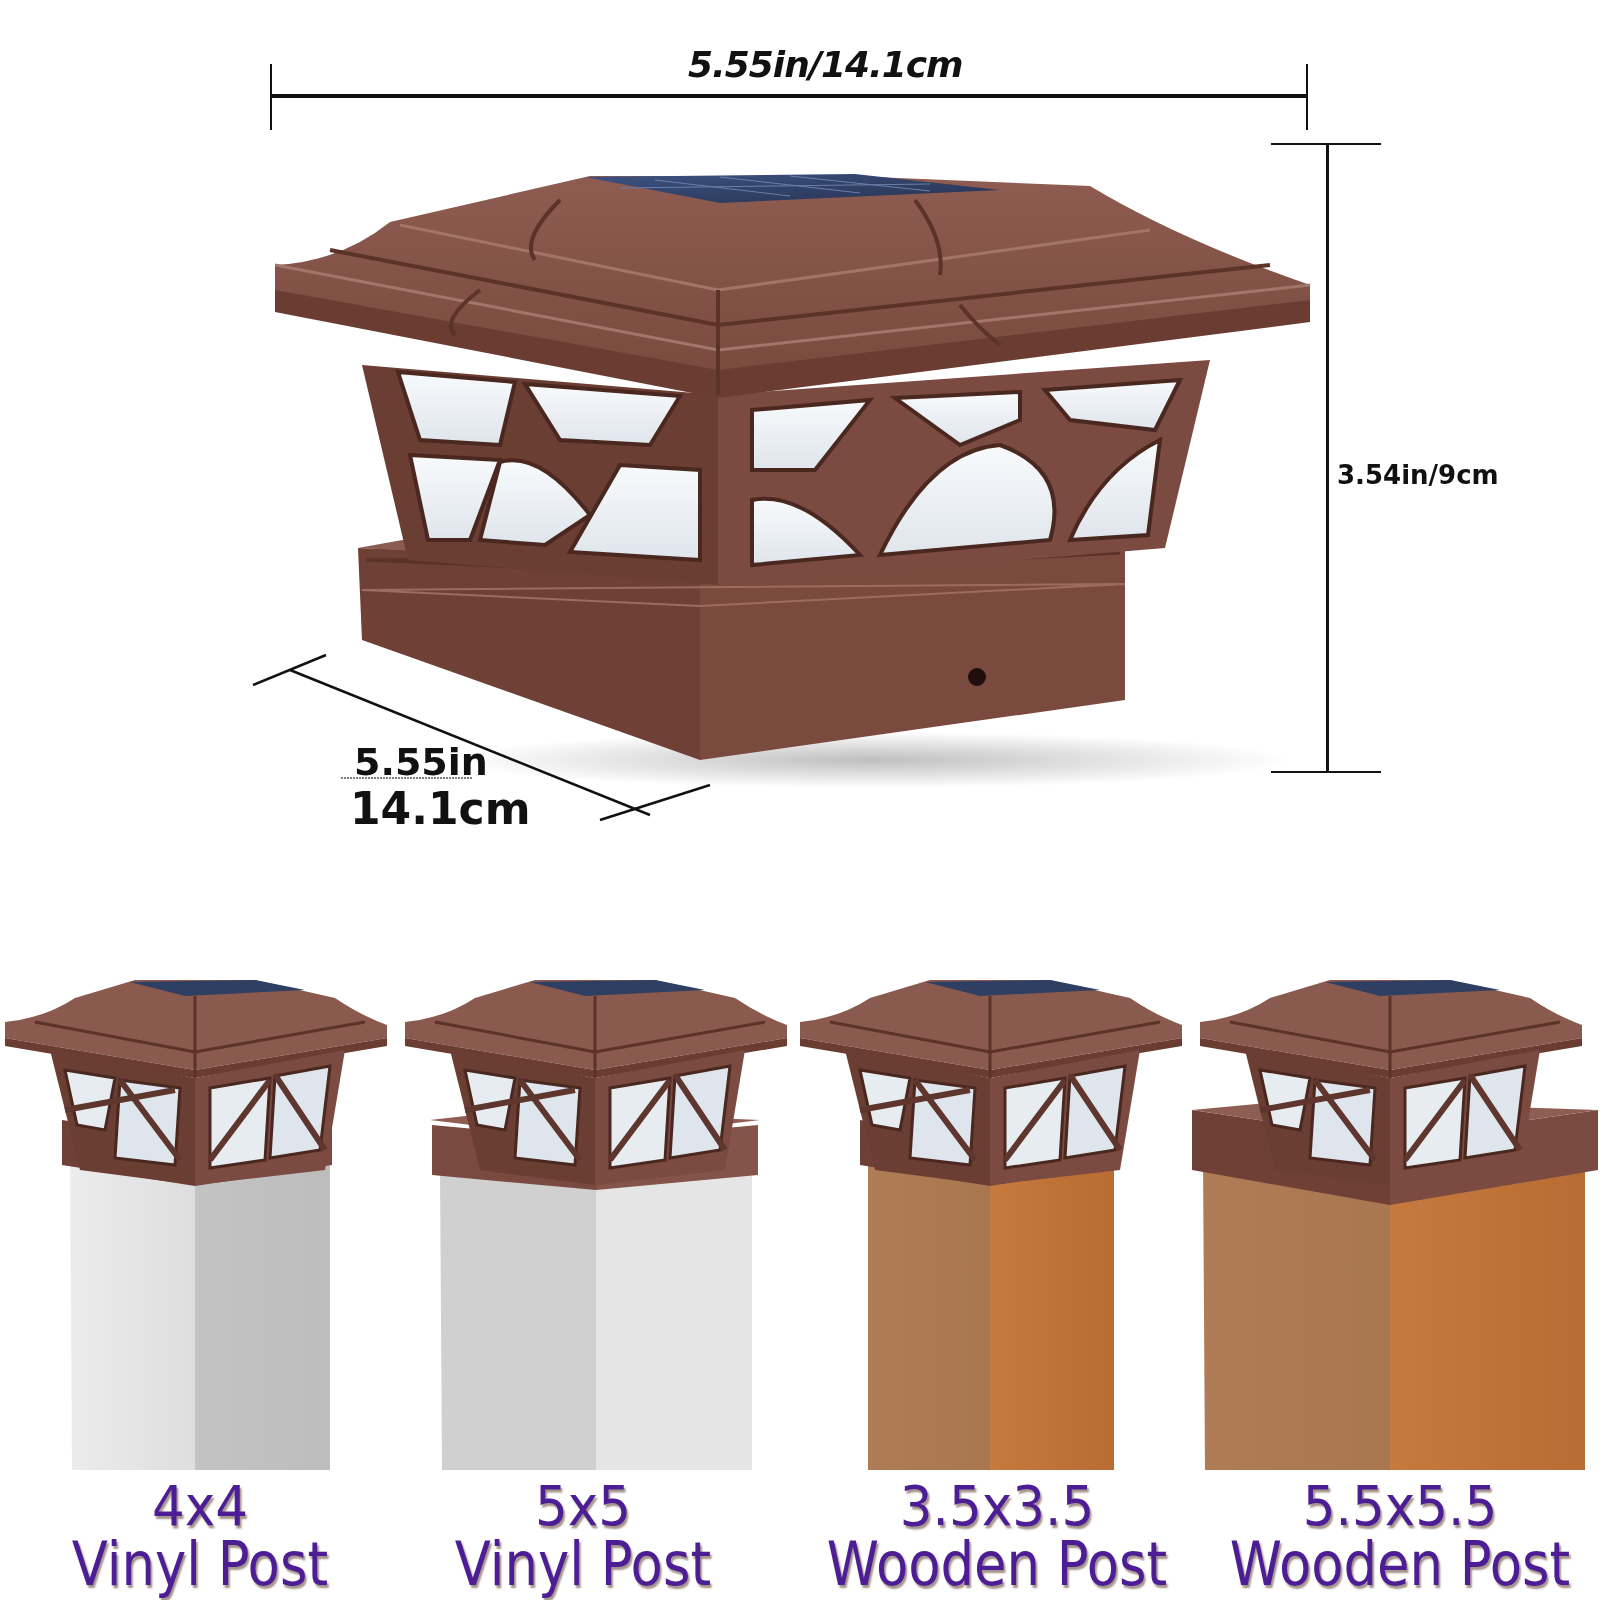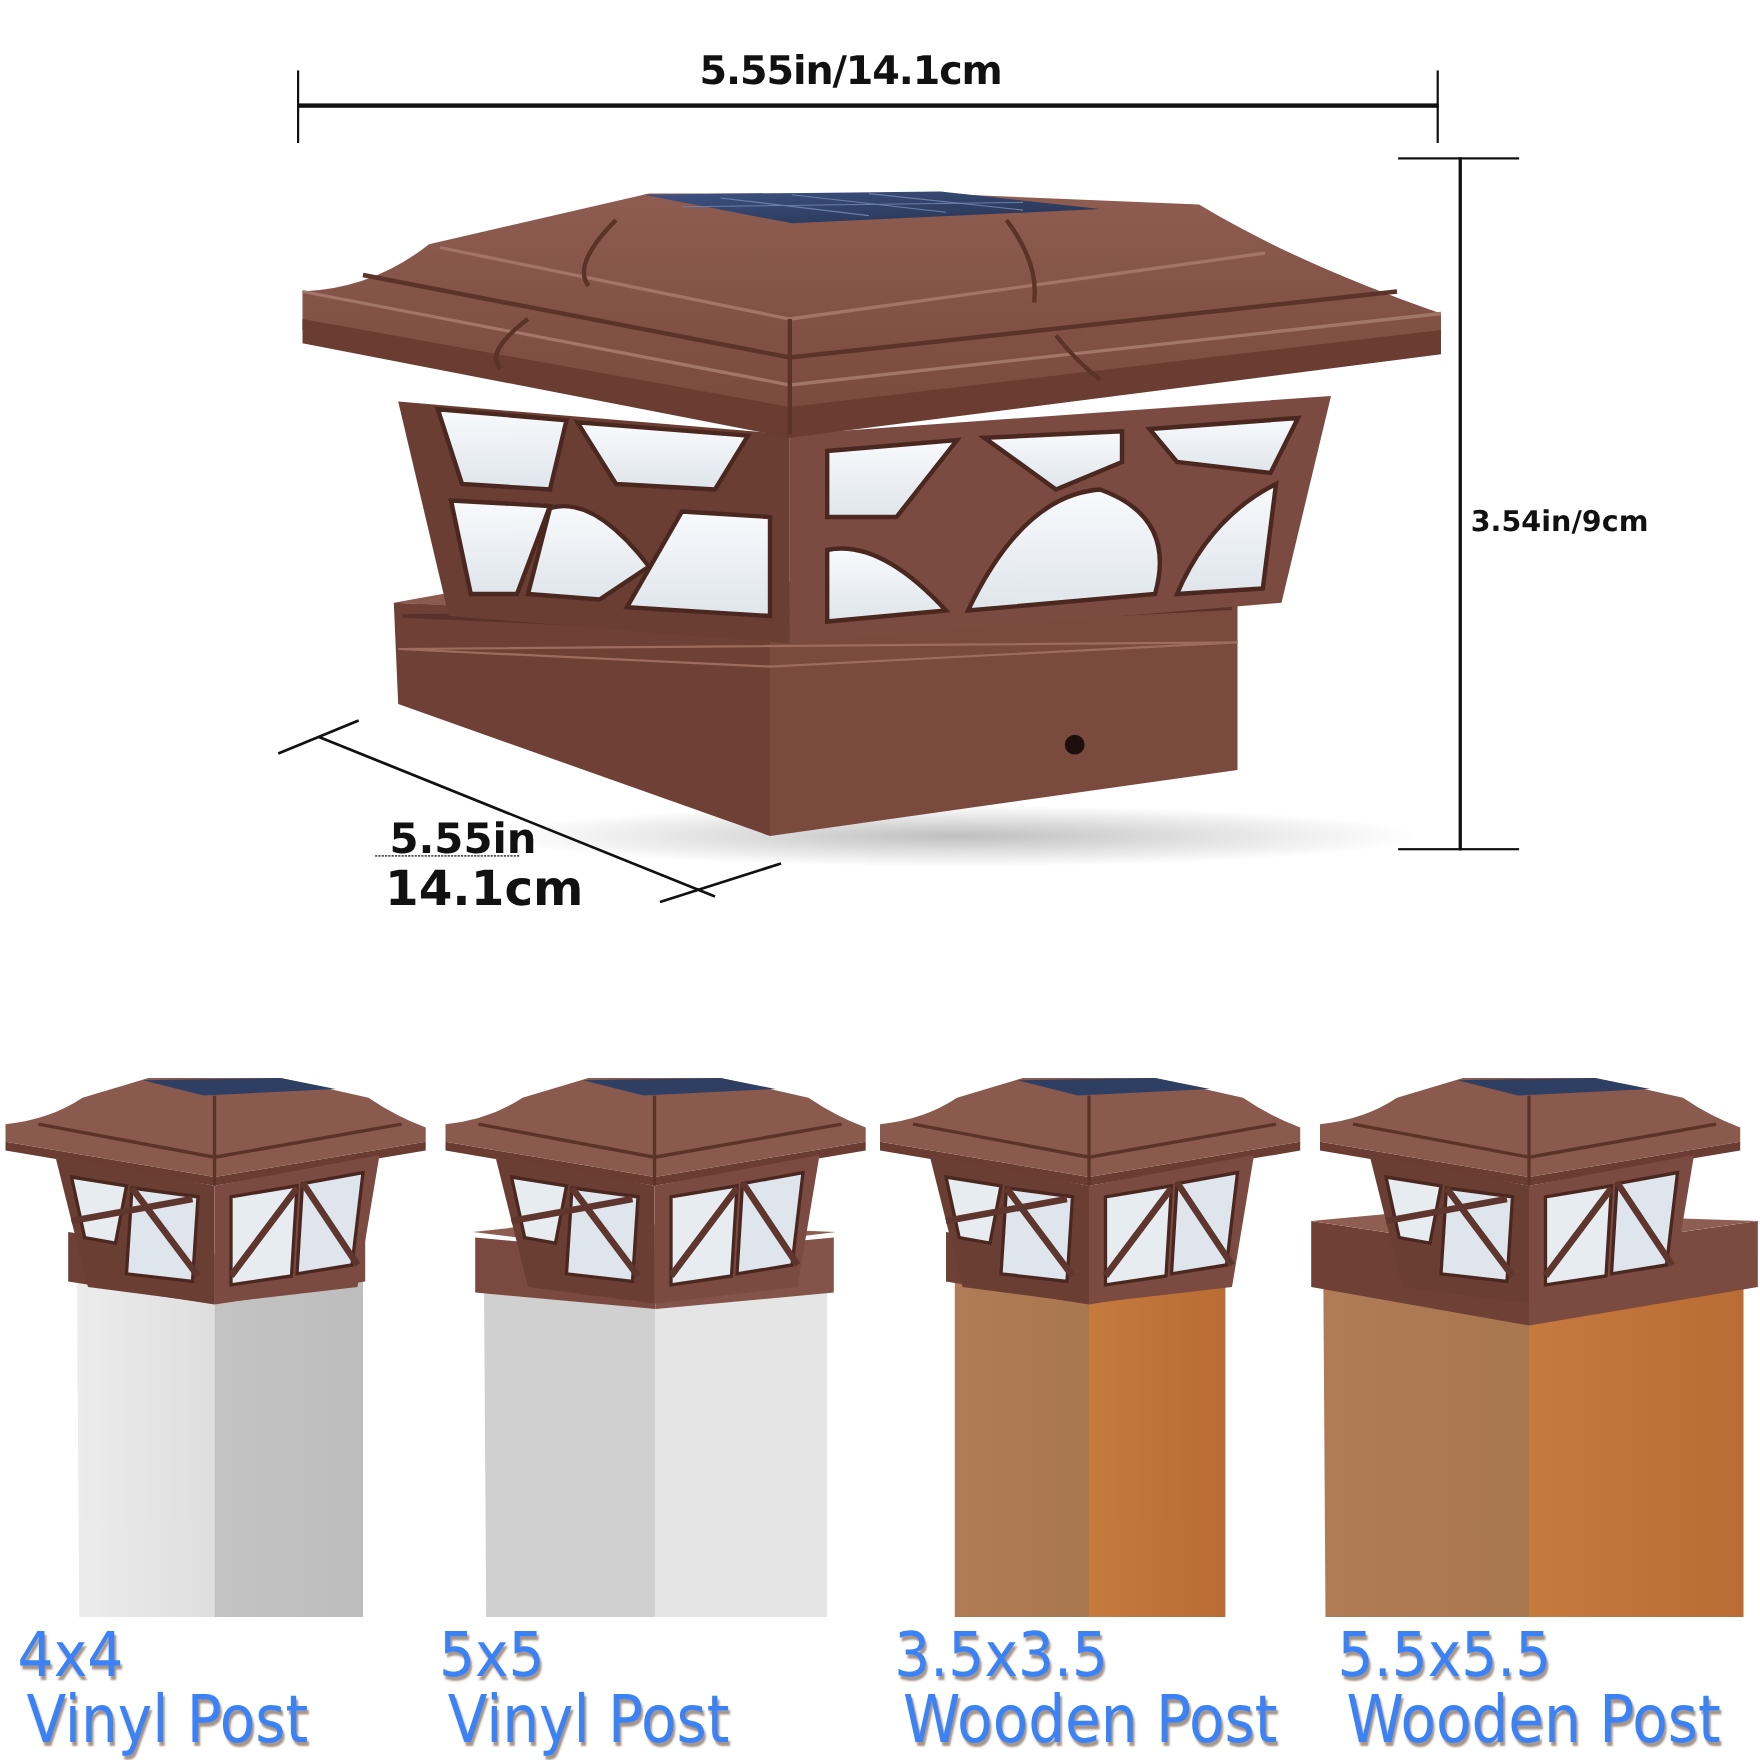--- a/index.html
+++ b/index.html
@@ -1,32 +1,32 @@
 <!DOCTYPE html>
 <html><head>
 <meta charset="utf-8">
 <style>
   html, body { margin:0; padding:0; background:#ffffff; }
   body { width:1600px; height:1600px; position:relative; overflow:hidden; font-family:"Liberation Sans", sans-serif; }
   .dim-text { position:absolute; font-family:"DejaVu Sans", sans-serif; font-weight:bold; color:#111; white-space:nowrap; }
   .hline { position:absolute; background:#111; }
   .vline { position:absolute; background:#111; }
-  .post-label { position:absolute; width:400px; text-align:left; font-family:"DejaVu Sans", sans-serif; color:#3b82f6; line-height:1; text-shadow:2px 3px 2px rgba(90,60,40,0.55); }
+  .post-label { position:absolute; width:400px; text-align:center; font-family:"DejaVu Sans", sans-serif; color:#4c1d95; line-height:1; text-shadow:2px 3px 2px rgba(90,60,40,0.55); }
   .post-label .size { font-size:56px; display:block; transform:scaleX(0.92); }
   .post-label .kind { font-size:60px; display:block; margin-top:0px; transform:scaleX(0.88); }
   svg { position:absolute; overflow:visible; }
 </style>
 </head>
 <body>
 
 <div>
   <div class="vline" style="left:270px; top:64px; width:2px; height:66px;"></div>
   <div class="hline" style="left:270px; top:94px; width:1038px; height:4px;"></div>
   <div class="vline" style="left:1306px; top:64px; width:2px; height:66px;"></div>
-  <div class="dim-text" style="left:636px; top:44px; font-size:36px; letter-spacing:-1px;">5.55in/14.1cm</div>
+  <div class="dim-text" style="left:688px; top:44px; font-size:36px; letter-spacing:-1px;font-style:italic;">5.55in/14.1cm</div>
 </div>
 
 <div>
   <div class="hline" style="left:1271px; top:143px; width:110px; height:2px;"></div>
   <div class="vline" style="left:1326px; top:143px; width:3px; height:630px;"></div>
   <div class="hline" style="left:1271px; top:771px; width:110px; height:2px;"></div>
   <div class="dim-text" style="left:1337px; top:460px; font-size:26px;">3.54in/9cm</div>
 </div>
 
 <svg width="1600" height="1600" style="left:0; top:0;">

